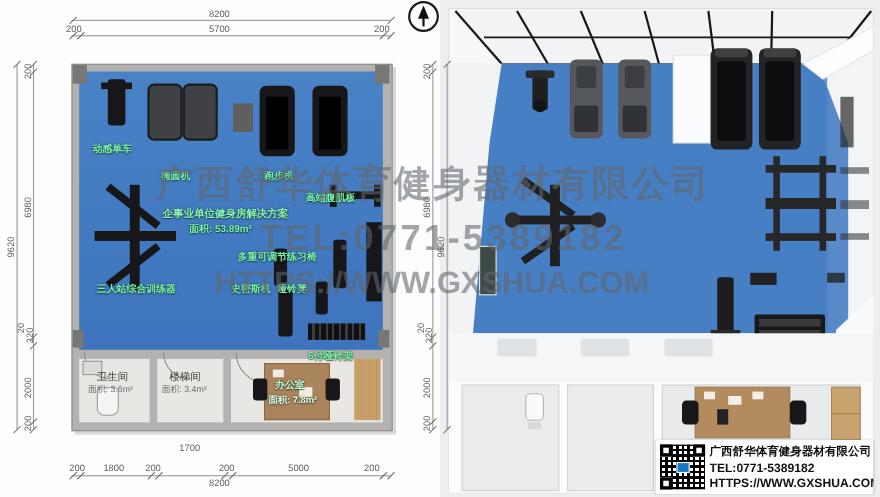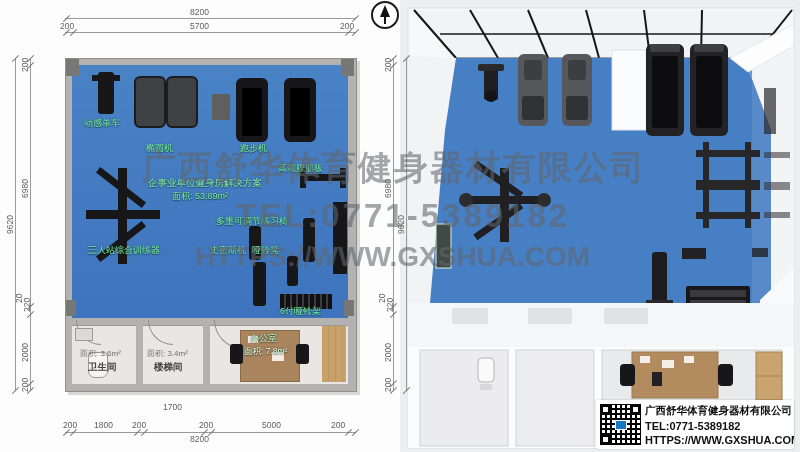--- a/index.html
+++ b/index.html
@@ -16,23 +16,23 @@
              background:#b3b2b0;border:1px solid #8e8e8c;box-shadow:3px 3px 0 #d8d8d6;}
   .gym-floor{position:absolute;left:72px;top:65px;width:276px;height:253px;
              background:linear-gradient(180deg,#4a82c6,#3d74bd);}
   .pillar{position:absolute;background:#777775;}
   .room-floor{position:absolute;background:#e9e7e3;border-top:1px solid #9a9a98;}
   .wood{position:absolute;background:repeating-linear-gradient(90deg,#c8a06a 0 6px,#bd9560 6px 7px);}
   .door-arc{position:absolute;border-left:1px solid #8f8f8d;border-bottom:1px solid #8f8f8d;
             border-bottom-left-radius:100% 100%;}
   .eq{position:absolute;background:#17171a;}
   .eq.gray{background:#3f4144;}
-  .glabel{position:absolute;font-size:9px;font-weight:normal;color:#7df0a8;white-space:nowrap;
-          text-shadow:0 0 2px rgba(0,55,30,.85),0 1px 1px rgba(0,0,0,.45);line-height:1;}
-  .rname{position:absolute;font-size:9.5px;font-weight:bold;color:#3e3e3e;white-space:nowrap;line-height:1;margin-top:24px;}
+  .glabel{position:absolute;font-size:9px;font-weight:bold;color:#7df0a8;white-space:nowrap;
+          text-shadow:0 0 2px rgba(0,55,30,.85),0 1px 1px rgba(0,0,0,.45);line-height:1;margin-top:12px;}
+  .rname{position:absolute;font-size:9.5px;font-weight:normal;color:#3e3e3e;white-space:nowrap;line-height:1;}
   .rarea{position:absolute;font-size:8px;color:#6d6d6d;white-space:nowrap;line-height:1;}
   
   .panel3d{position:absolute;left:400px;top:0;width:400px;height:452px;}
   
   .north{position:absolute;left:371px;top:1px;width:24px;height:24px;border:2px solid #1a1a1a;
          border-radius:50%;background:rgba(255,255,255,.85);}
   .north .tri{position:absolute;left:7px;top:2px;width:0;height:0;
         border-left:5px solid transparent;border-right:5px solid transparent;border-bottom:12px solid #111;}
   .north .stem{position:absolute;left:11px;top:12px;width:2px;height:9px;background:#111;}
   

